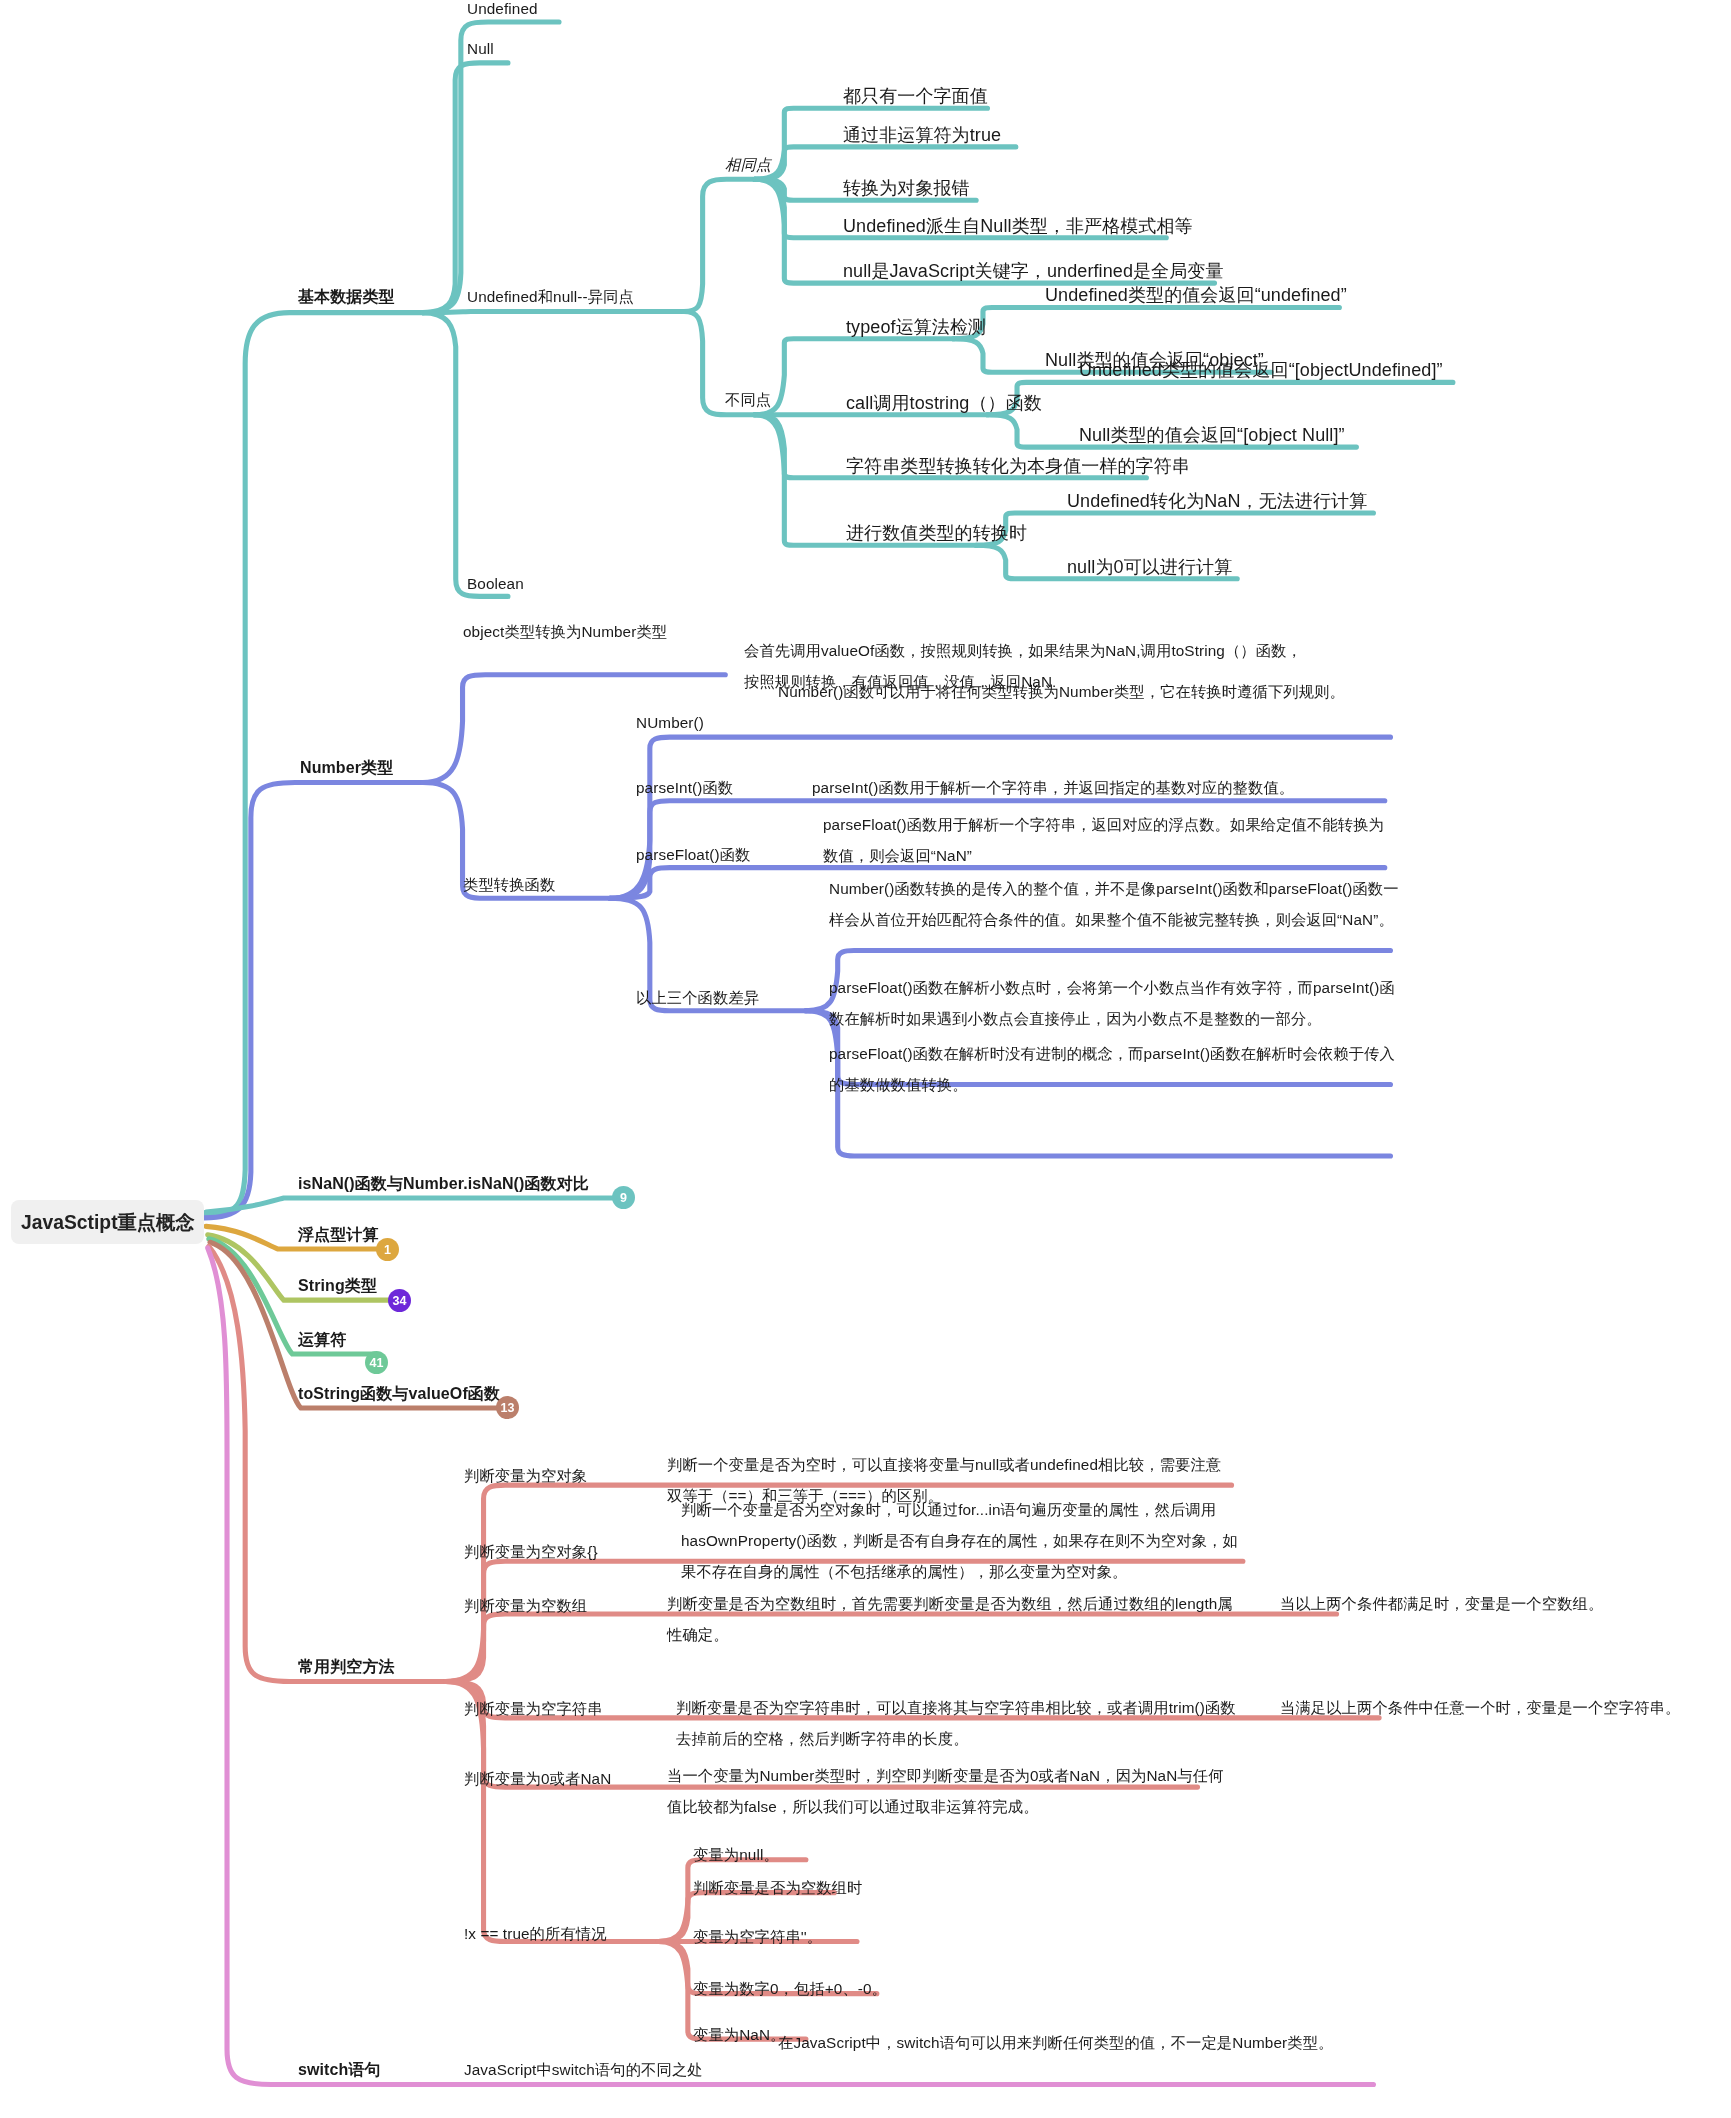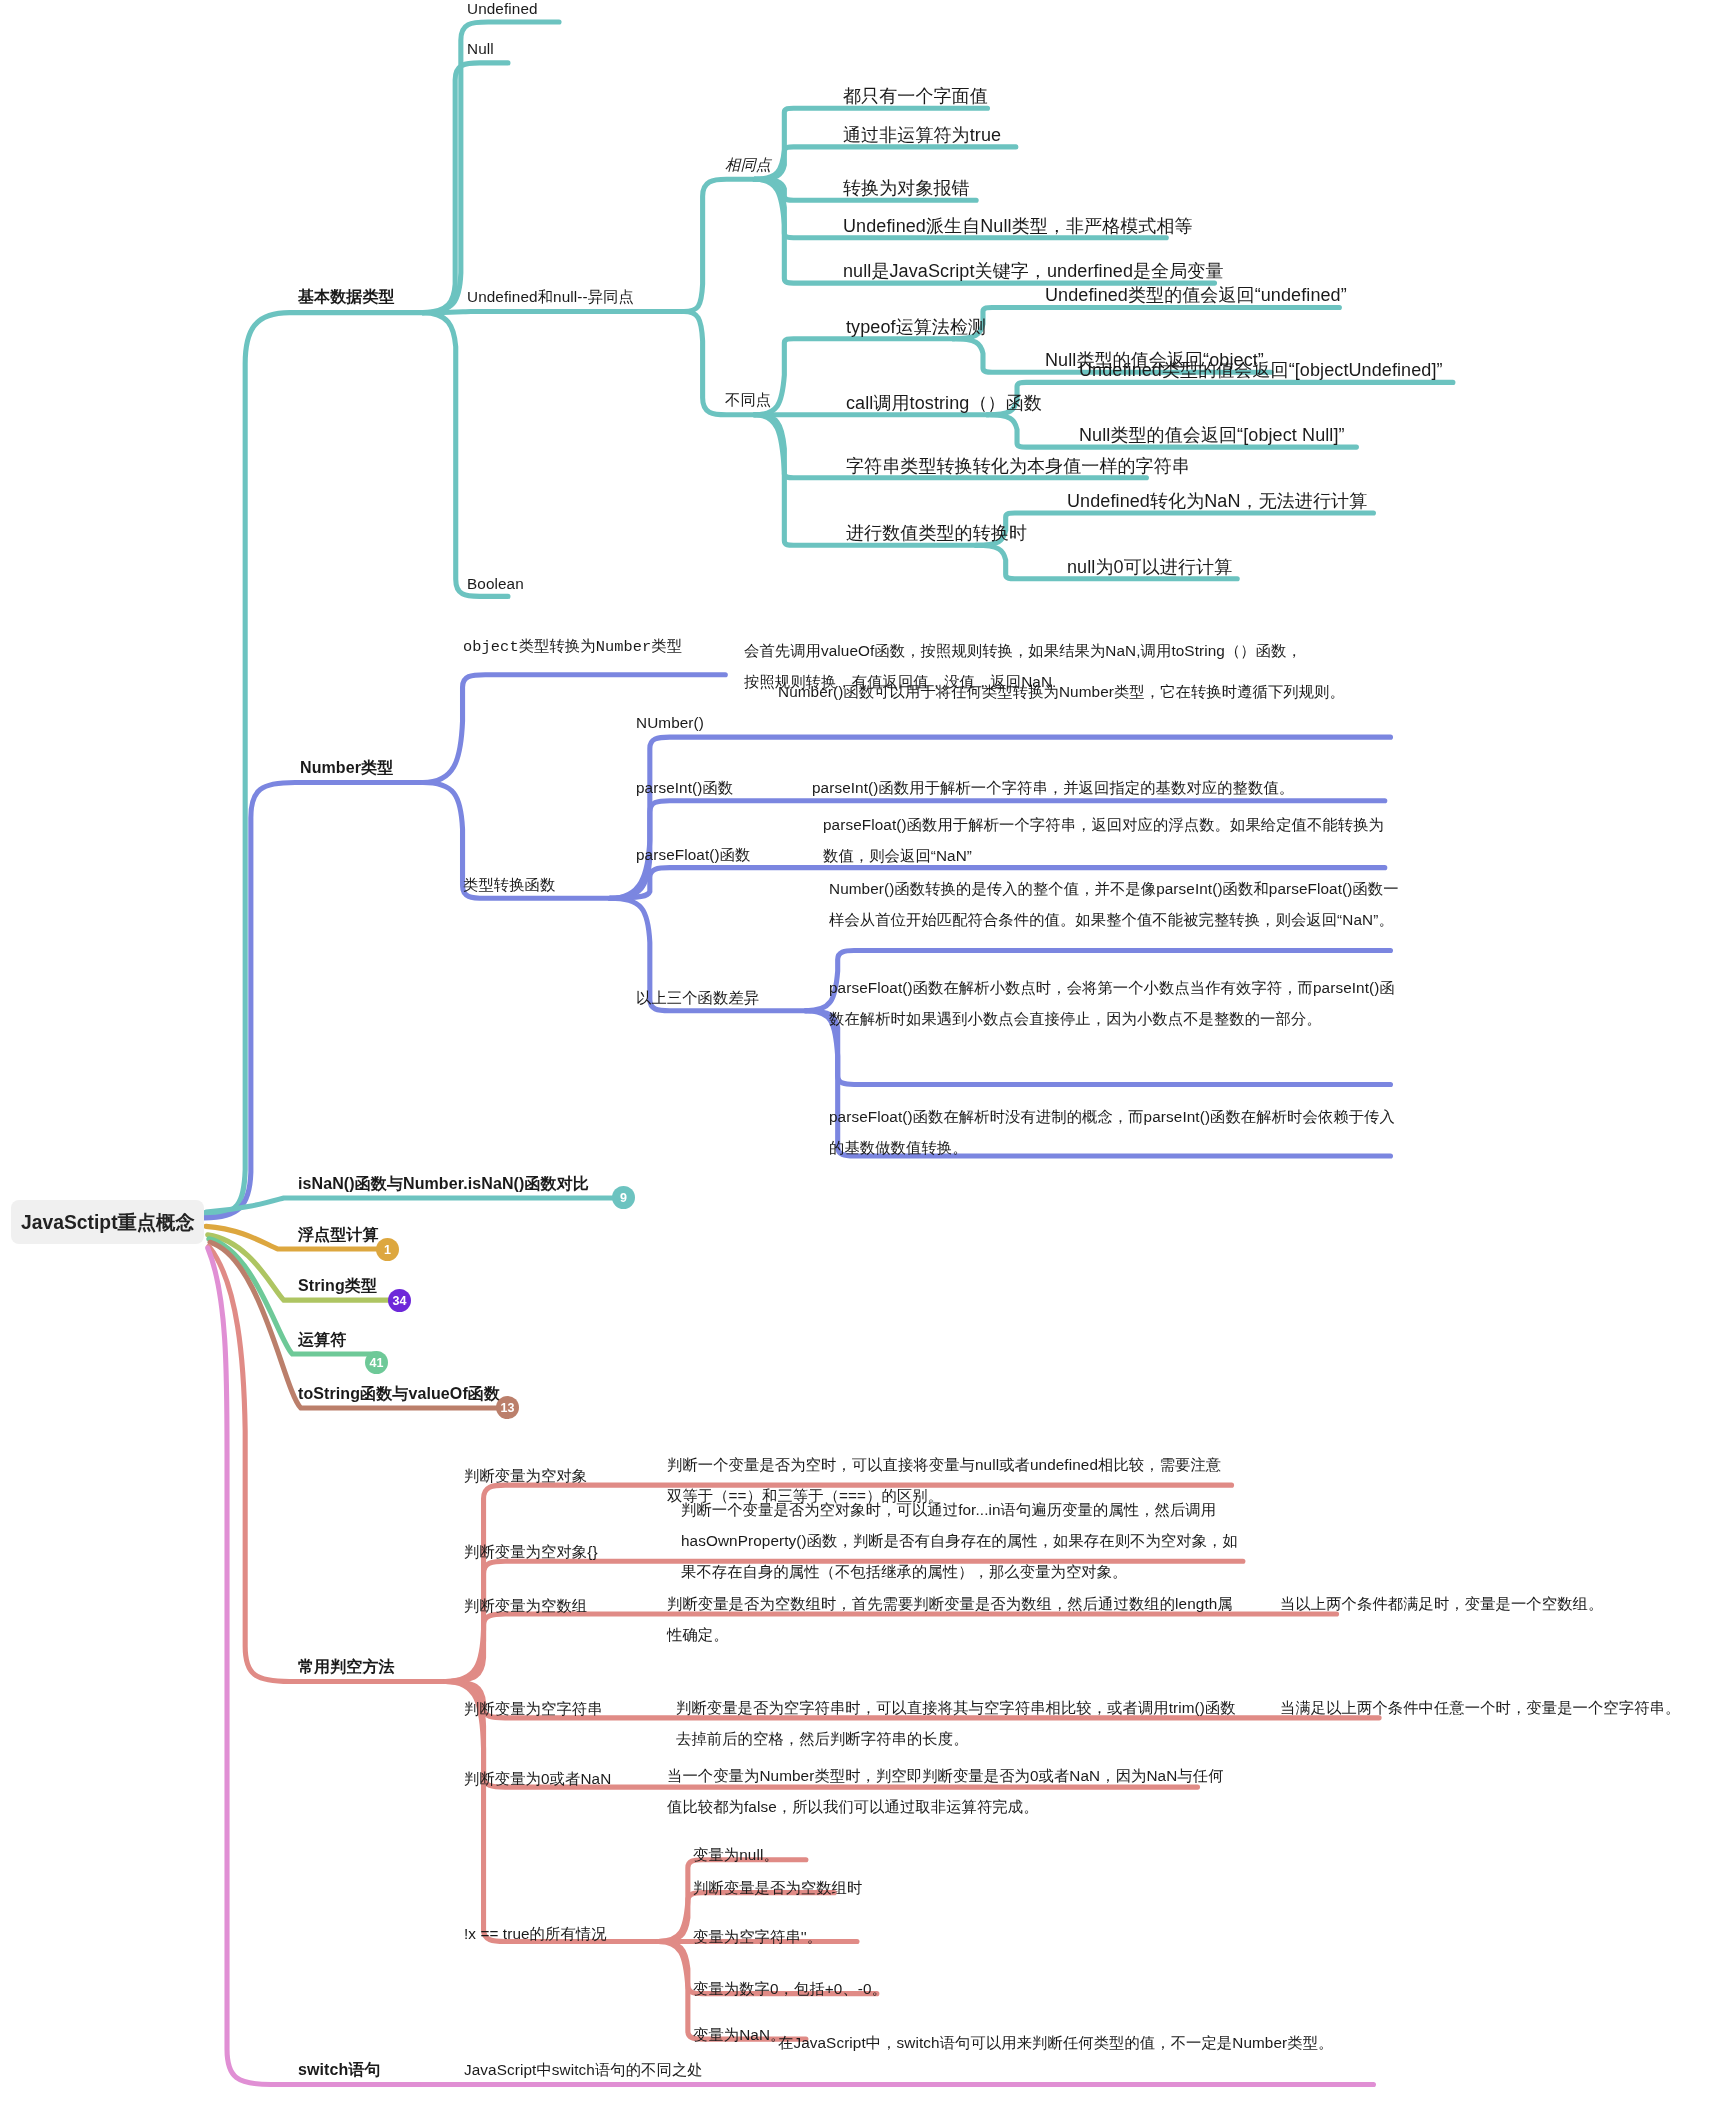--- a/index.html
+++ b/index.html
@@ -128,37 +128,37 @@
   <div class="lbl small" style="left:846px;top:451px;">字符串类型转换转化为本身值一样的字符串</div>
   <div class="lbl small" style="left:846px;top:518px;">进行数值类型的转换时</div>
 
   <div class="lbl small" style="left:1045px;top:280px;">Undefined类型的值会返回“undefined”</div>
   <div class="lbl small" style="left:1045px;top:345px;">Null类型的值会返回“object”</div>
   <div class="lbl small" style="left:1079px;top:355px;">Undefined类型的值会返回“[objectUndefined]”</div>
   <div class="lbl small" style="left:1079px;top:420px;">Null类型的值会返回“[object Null]”</div>
   <div class="lbl small" style="left:1067px;top:486px;">Undefined转化为NaN，无法进行计算</div>
   <div class="lbl small" style="left:1067px;top:552px;">null为0可以进行计算</div>
 
-  <div class="lbl" style="left:463px;top:632px;font-family:Liberation Mono, monospace;">object类型转换为Number类型</div>
+  <div class="lbl" style="left:463px;top:616px;">object类型转换为Number类型</div>
   <div class="lbl" style="left:463px;top:869px;">类型转换函数</div>
 
   <div class="lbl multi" style="left:744px;top:635px;width:562px;">会首先调用valueOf函数，按照规则转换，如果结果为NaN,调用toString（）函数，按照规则转换，有值返回值，没值，返回NaN.</div>
 
   <div class="lbl" style="left:636px;top:707px;">NUmber()</div>
   <div class="lbl" style="left:636px;top:772px;">parseInt()函数</div>
   <div class="lbl" style="left:636px;top:839px;">parseFloat()函数</div>
   <div class="lbl" style="left:636px;top:982px;">以上三个函数差异</div>
 
   <div class="lbl multi" style="left:778px;top:676px;width:579px;">Number()函数可以用于将任何类型转换为Number类型，它在转换时遵循下列规则。</div>
   <div class="lbl multi" style="left:812px;top:772px;width:602px;">parseInt()函数用于解析一个字符串，并返回指定的基数对应的整数值。</div>
   <div class="lbl multi" style="left:823px;top:809px;width:573px;">parseFloat()函数用于解析一个字符串，返回对应的浮点数。如果给定值不能转换为数值，则会返回“NaN”</div>
 
   <div class="lbl multi" style="left:829px;top:873px;width:579px;">Number()函数转换的是传入的整个值，并不是像parseInt()函数和parseFloat()函数一样会从首位开始匹配符合条件的值。如果整个值不能被完整转换，则会返回“NaN”。</div>
   <div class="lbl multi" style="left:829px;top:972px;width:579px;">parseFloat()函数在解析小数点时，会将第一个小数点当作有效字符，而parseInt()函数在解析时如果遇到小数点会直接停止，因为小数点不是整数的一部分。</div>
-  <div class="lbl multi" style="left:829px;top:1101px;width:579px;">parseFloat()函数在解析时没有进制的概念，而parseInt()函数在解析时会依赖于传入的基数做数值转换。</div>
+  <div class="lbl multi" style="left:829px;top:1038px;width:579px;">parseFloat()函数在解析时没有进制的概念，而parseInt()函数在解析时会依赖于传入的基数做数值转换。</div>
 
   <div class="lbl" style="left:464px;top:1460px;">判断变量为空对象</div>
   <div class="lbl" style="left:464px;top:1536px;">判断变量为空对象{}</div>
   <div class="lbl" style="left:464px;top:1590px;">判断变量为空数组</div>
   <div class="lbl" style="left:464px;top:1693px;">判断变量为空字符串</div>
   <div class="lbl" style="left:464px;top:1763px;">判断变量为0或者NaN</div>
   <div class="lbl" style="left:464px;top:1918px;">!x == true的所有情况</div>
 
   <div class="lbl multi" style="left:667px;top:1449px;width:568px;">判断一个变量是否为空时，可以直接将变量与null或者undefined相比较，需要注意双等于（==）和三等于（===）的区别。</div>
   <div class="lbl multi" style="left:681px;top:1494px;width:568px;">判断一个变量是否为空对象时，可以通过for...in语句遍历变量的属性，然后调用hasOwnProperty()函数，判断是否有自身存在的属性，如果存在则不为空对象，如果不存在自身的属性（不包括继承的属性），那么变量为空对象。</div>

